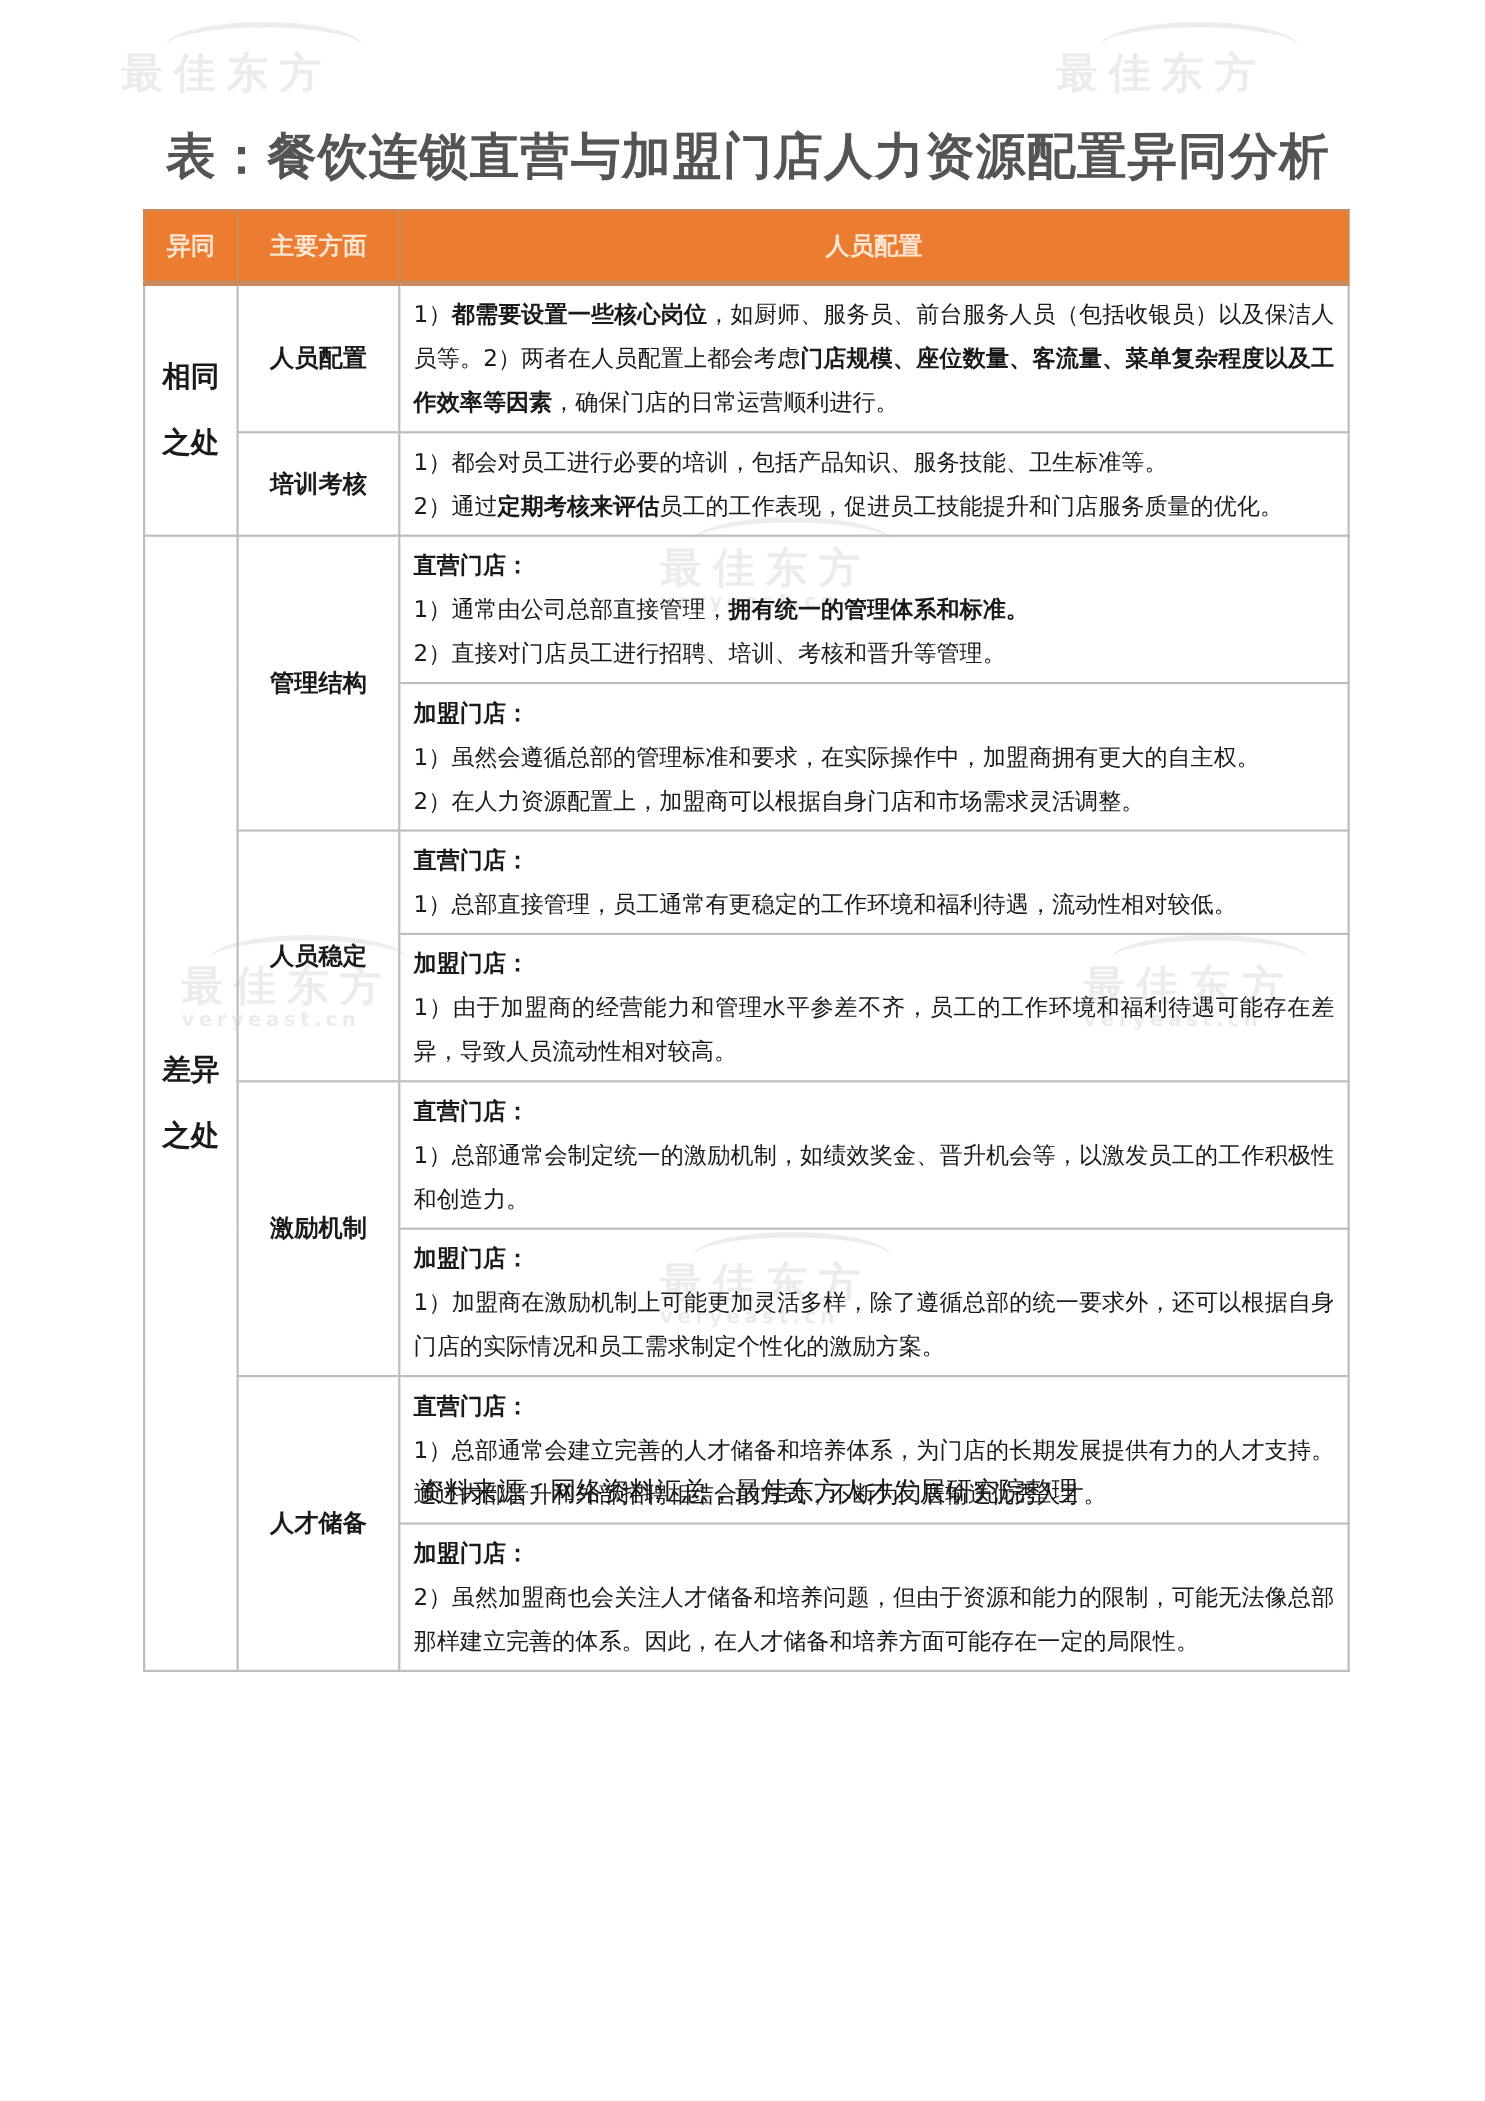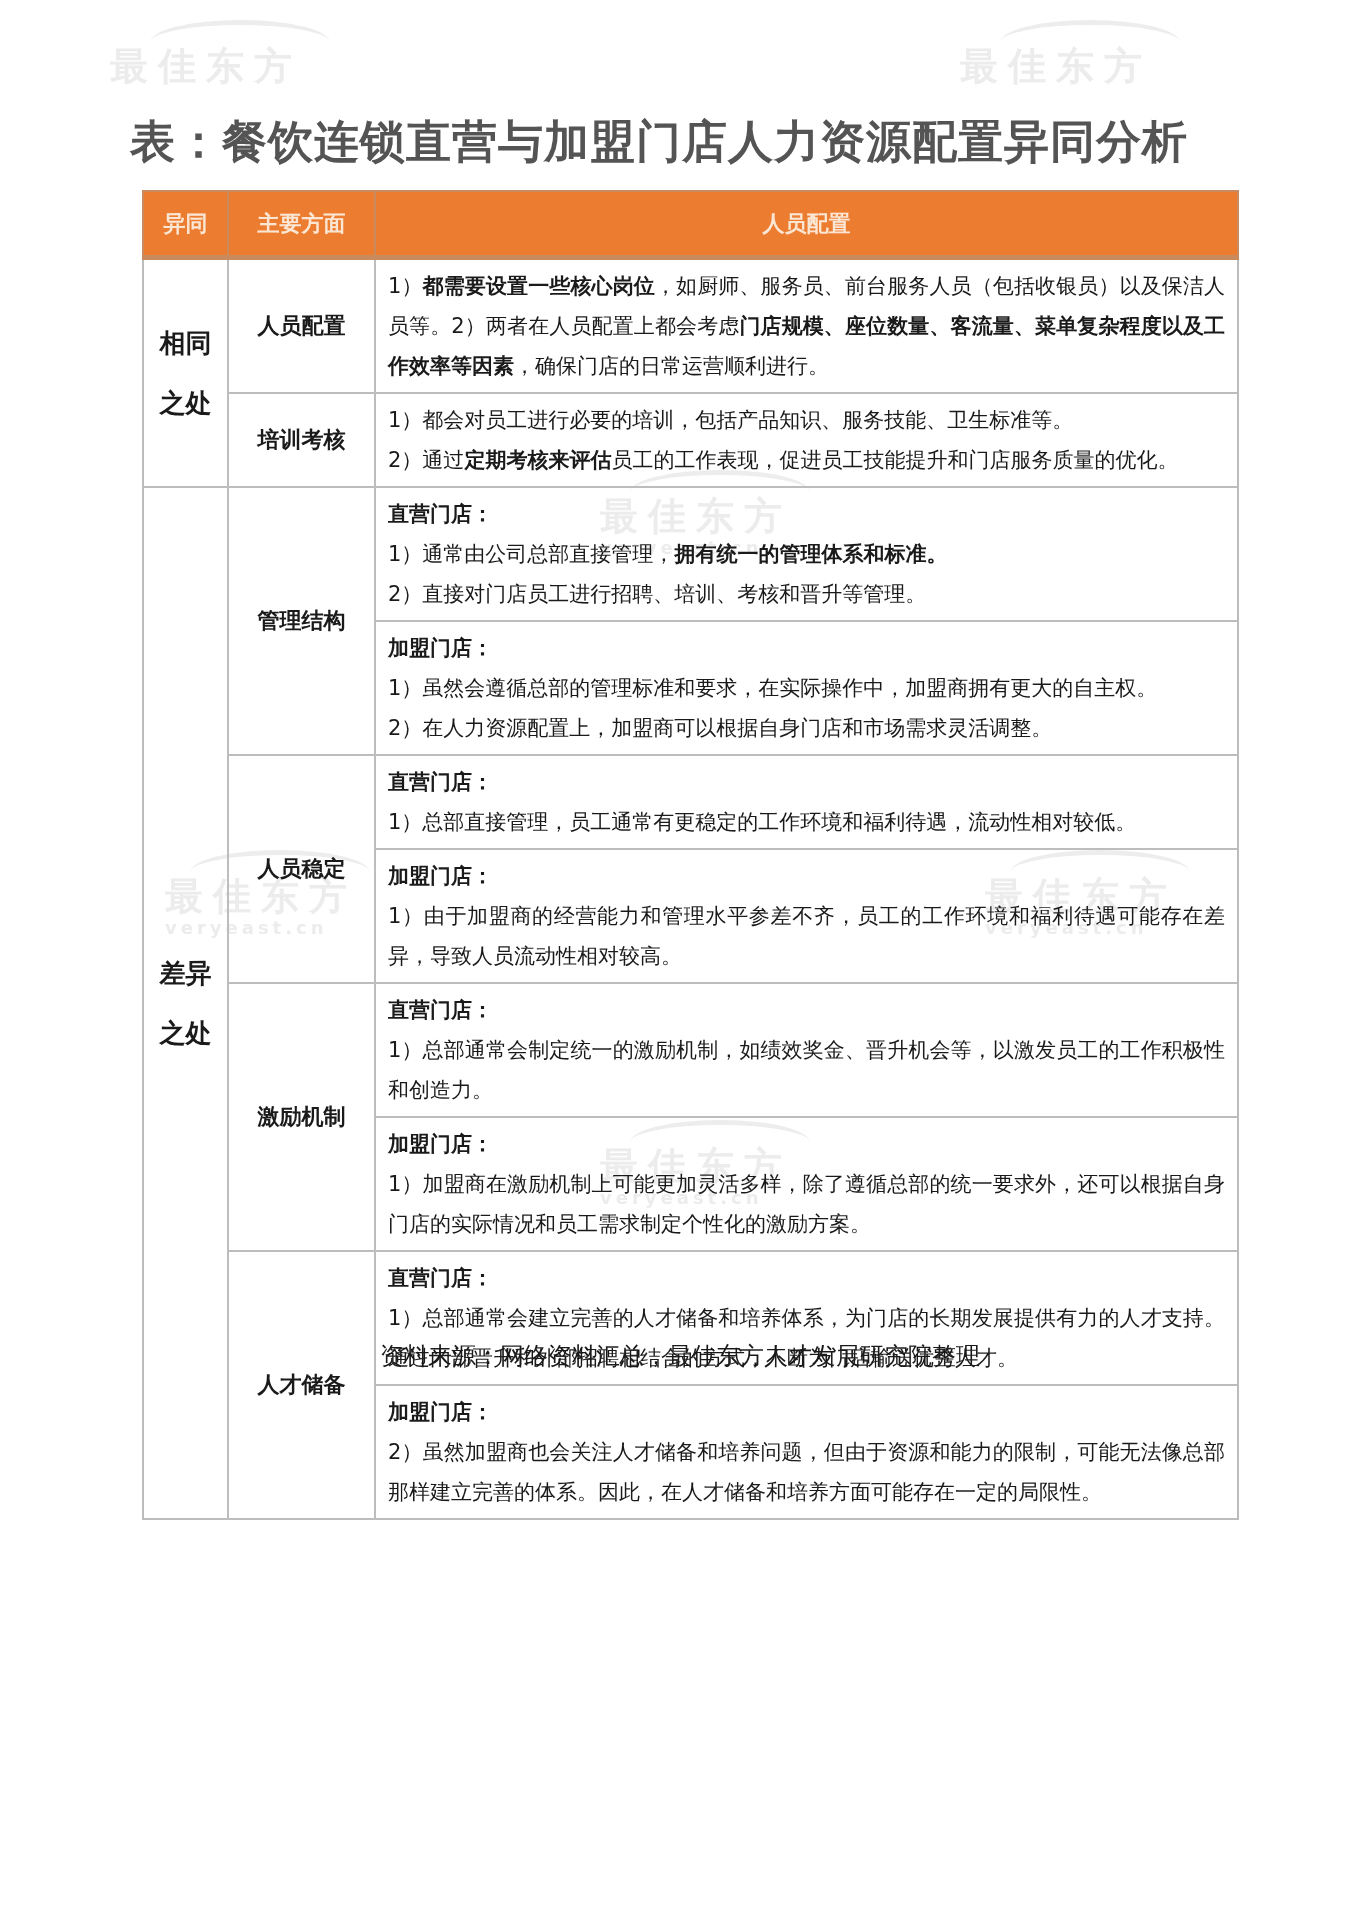--- a/index.html
+++ b/index.html
@@ -1,22 +1,22 @@
 <!DOCTYPE html>
 <html><head>
 <meta charset="utf-8">
 <style>
   html,body{margin:0;padding:0;background:#ffffff;}
   body{width:1350px;height:1910px;position:relative;overflow:hidden;font-family:"DejaVu Sans","Liberation Sans",sans-serif;color:#1a1a1a;}
   .watermark{position:absolute;color:#ececec;font-weight:bold;pointer-events:none;line-height:1;}
   .watermark .wm-cn{font-size:38px;letter-spacing:10px;}
   .watermark .wm-en{font-size:18px;letter-spacing:4px;margin-top:4px;}
   .watermark .wm-arc{width:180px;height:40px;border-top:5px solid #ededed;border-radius:50%;margin:0 auto -18px;}
-  .title{position:absolute;top:82px;left:130px;width:1100px;font-size:45px;font-weight:bold;color:#545454;letter-spacing:1px;line-height:60px;}
-  table.main{position:absolute;top:190px;left:142px;width:1097px;border-collapse:collapse;table-layout:fixed;}
+  .title{position:absolute;top:82px;left:130px;width:1100px;text-align:center;font-size:45px;font-weight:bold;color:#545454;letter-spacing:1px;line-height:60px;}
+  table.main{position:absolute;top:190px;left:130px;width:1097px;border-collapse:collapse;table-layout:fixed;}
   table.main td, table.main th{border:2px solid #bdbdbd;padding:0;}
   table.main thead th{background:#ec7c30;color:#fbe6d3;font-size:22px;font-weight:bold;height:63px;text-align:center;border-bottom:5px solid #8a6a58;border-color:#c98a5d;}
   .col-cat{width:85px;}
   .col-aspect{width:147px;}
   .cat-cell{text-align:center;vertical-align:middle;font-size:26px;font-weight:bold;line-height:40px;}
   .cat-cell .cat-line{display:block;margin:20px 0;}
   .aspect-cell{text-align:center;vertical-align:middle;font-size:22px;font-weight:bold;}
   .content-cell{padding:6px 12px 6px 12px !important;font-size:21px;line-height:40px;vertical-align:top;text-align:justify;}
   .content-cell .lbl{font-weight:bold;}
   .content-cell b{font-weight:bold;}

